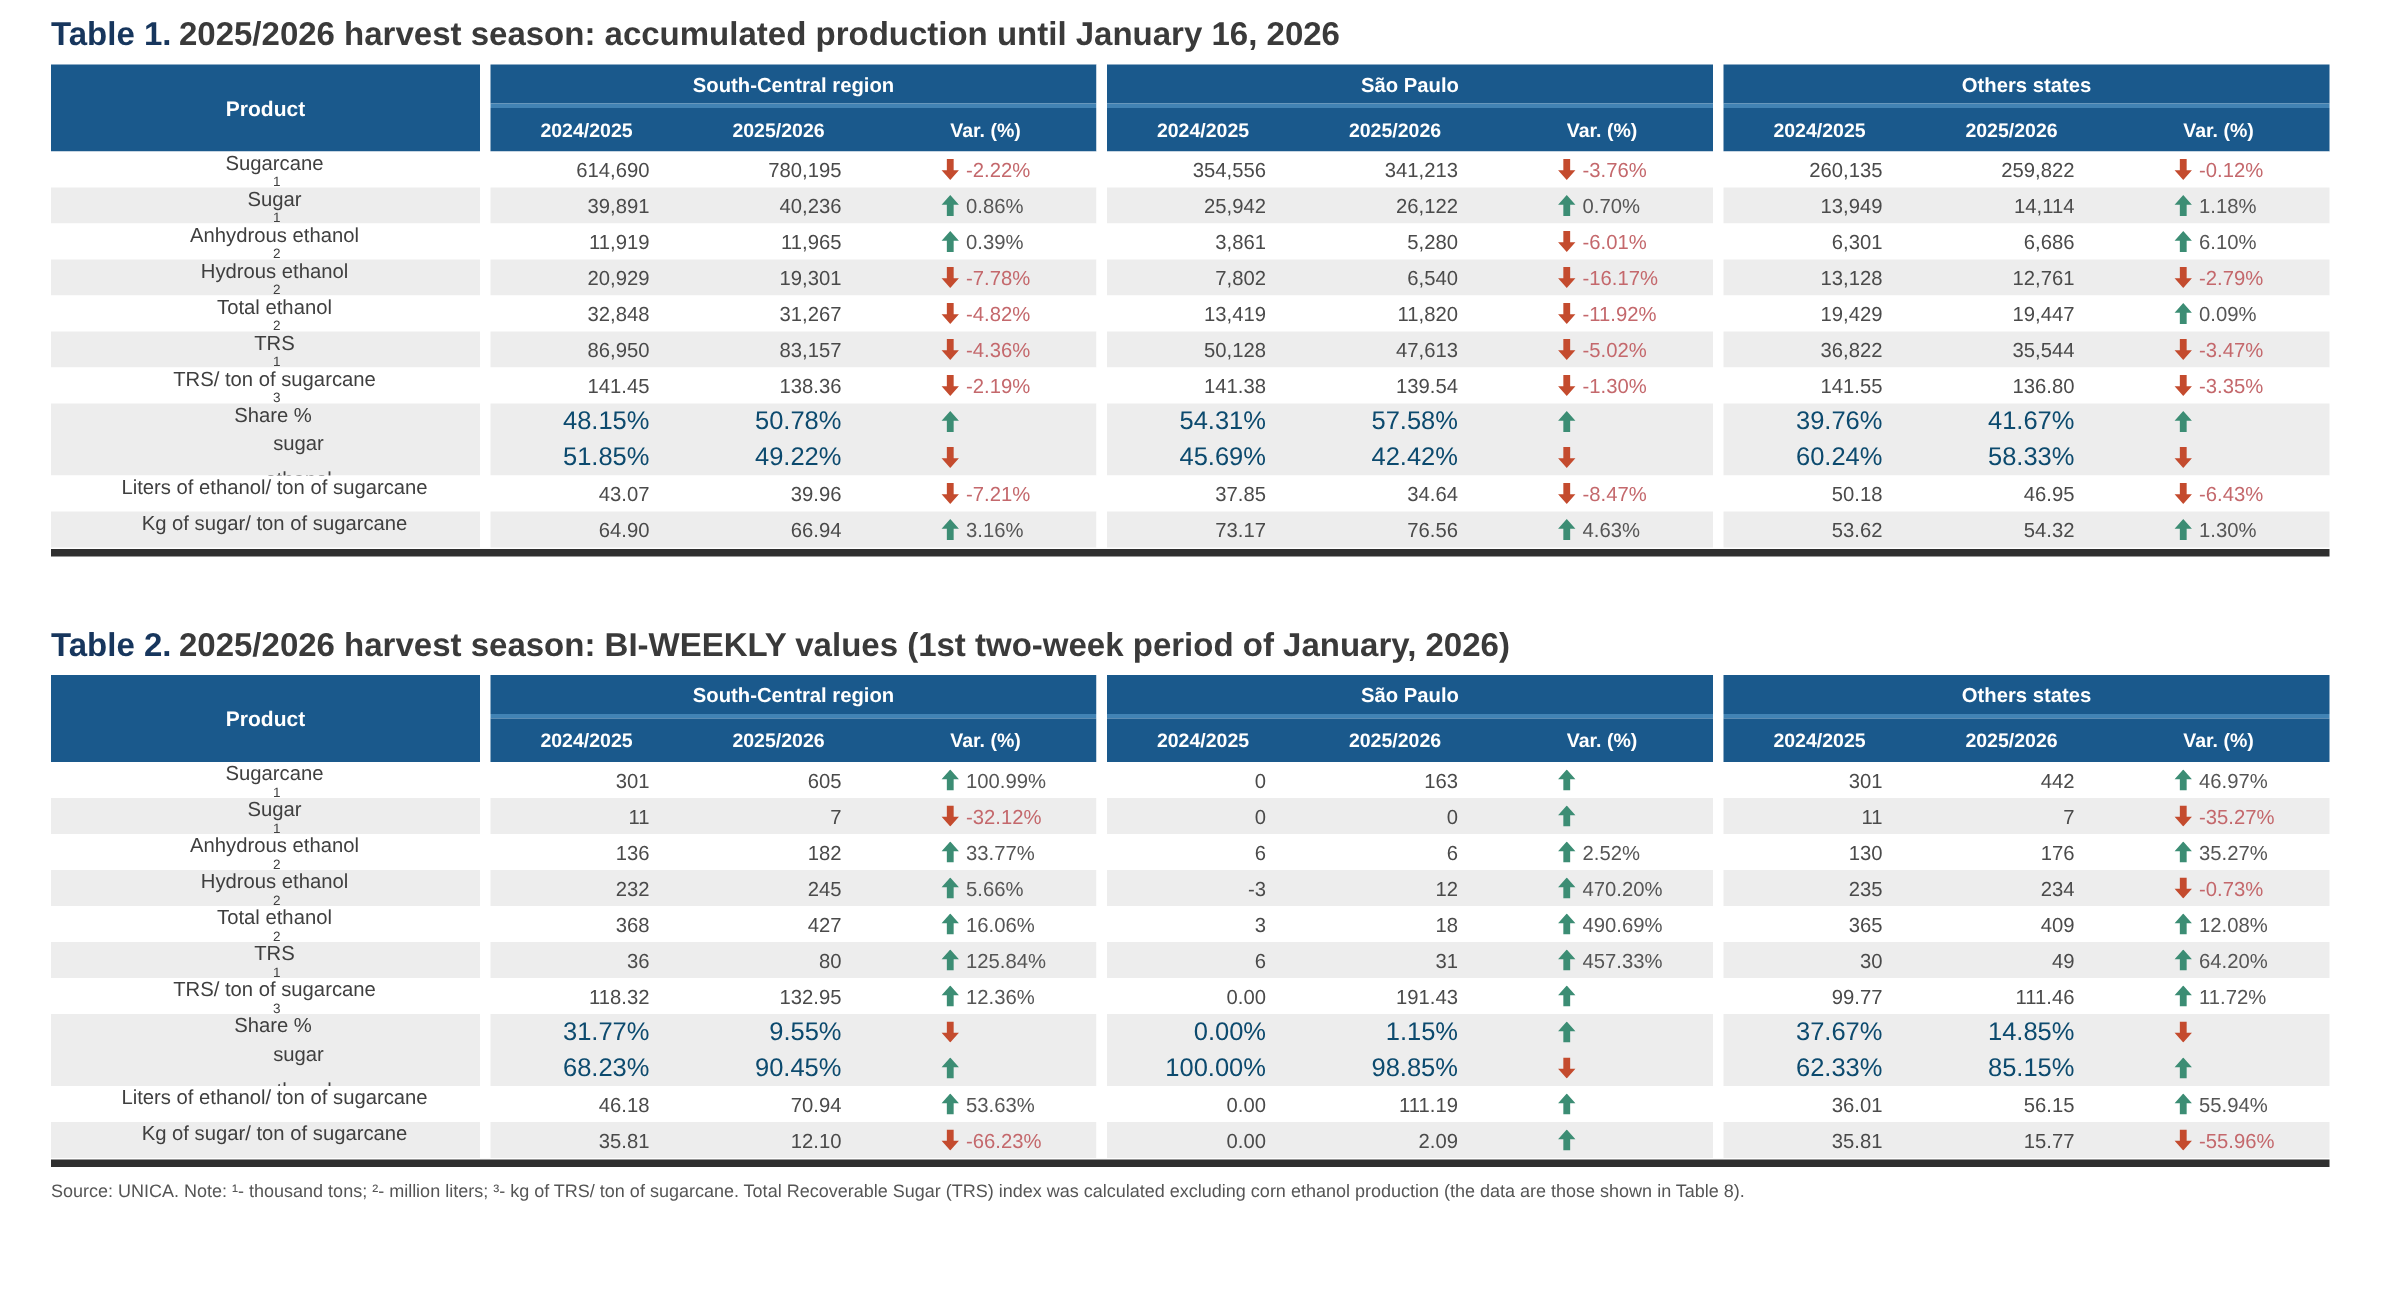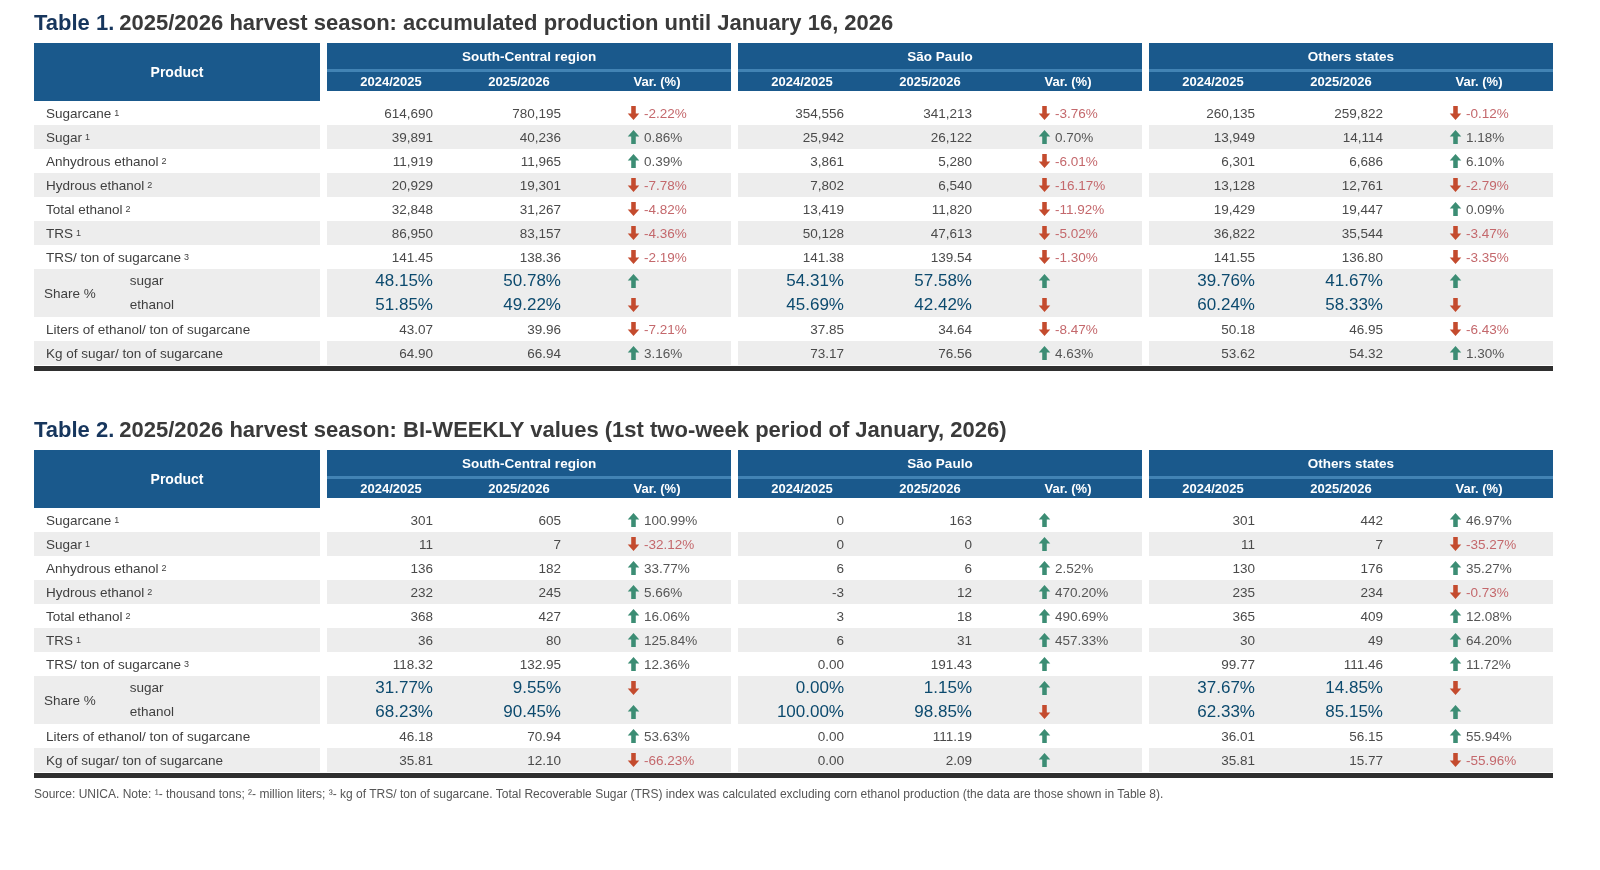--- a/index.html
+++ b/index.html
@@ -20,49 +20,49 @@
     display:flex;align-items:center;justify-content:center;
   }
   .gapcol{width:7px;background:#fff;}
   .group-head{width:404px;display:flex;flex-direction:column;}
   .region-name{
     height:26px;background:#1a598c;color:#fff;font-weight:bold;font-size:13.5px;
     display:flex;align-items:center;justify-content:center;
   }
   .hdr-divider{height:3px;background:#4283b4;}
   .subcols{
-    height:19px;background:#1a598c;display:grid;grid-template-columns:128px 128px 148px;
+    height:29px;background:#1a598c;display:grid;grid-template-columns:128px 128px 148px;
   }
   .subcols span{
     color:#fff;font-weight:bold;font-size:13px;display:flex;align-items:center;justify-content:center;
   }
 
   
   .row{display:flex;height:24px;}
   .row.alt .cell,.row.alt .group{background:#ededed;}
   .row .cell,.row .group{background:#ffffff;}
   .cell.prod{
-    width:286px;font-size:13.5px;color:#3f3f3f;display:flex;align-items:center;padding-left:12px;box-sizing:border-box;
+    width:286px;font-size:13.5px;color:#3f3f3f;display:flex;align-items:center;padding-left:12px;box-sizing:border-box;flex-direction:column;
   }
   .cell.prod sup{font-size:9px;margin-left:3px;color:#3f3f3f;}
   .group{width:404px;display:grid;grid-template-columns:128px 128px 148px;}
   .num{
     font-size:13.5px;color:#4a4a4a;display:flex;align-items:center;justify-content:flex-end;
     padding-right:22px;box-sizing:border-box;
   }
   .var{
     display:flex;align-items:center;padding-left:44px;box-sizing:border-box;gap:4px;font-size:13.5px;
   }
   .var .pos{color:#555555;}
   .var .neg{color:#c4686c;}
   .arr{width:13px;height:14px;flex:0 0 auto;}
 
   
   .row.share{height:48px;}
-  .share-prod{display:flex;align-items:center;}
+  .share-prod{display:flex;align-items:center;text-align:center;}
   .share-label{font-size:13.5px;color:#3f3f3f;}
   .share-subs{
     margin-left:34px;display:flex;flex-direction:column;justify-content:center;
   }
   .share-subs span{font-size:13.5px;color:#3f3f3f;line-height:24px;}
   .share-col{display:flex;flex-direction:column;}
   .share-col .line{height:24px;display:flex;align-items:center;justify-content:flex-end;padding-right:22px;box-sizing:border-box;font-size:17px;color:#0c4a6e;}
   .share-var{display:flex;flex-direction:column;}
   .share-var .line{height:24px;display:flex;align-items:center;padding-left:44px;box-sizing:border-box;}
 

